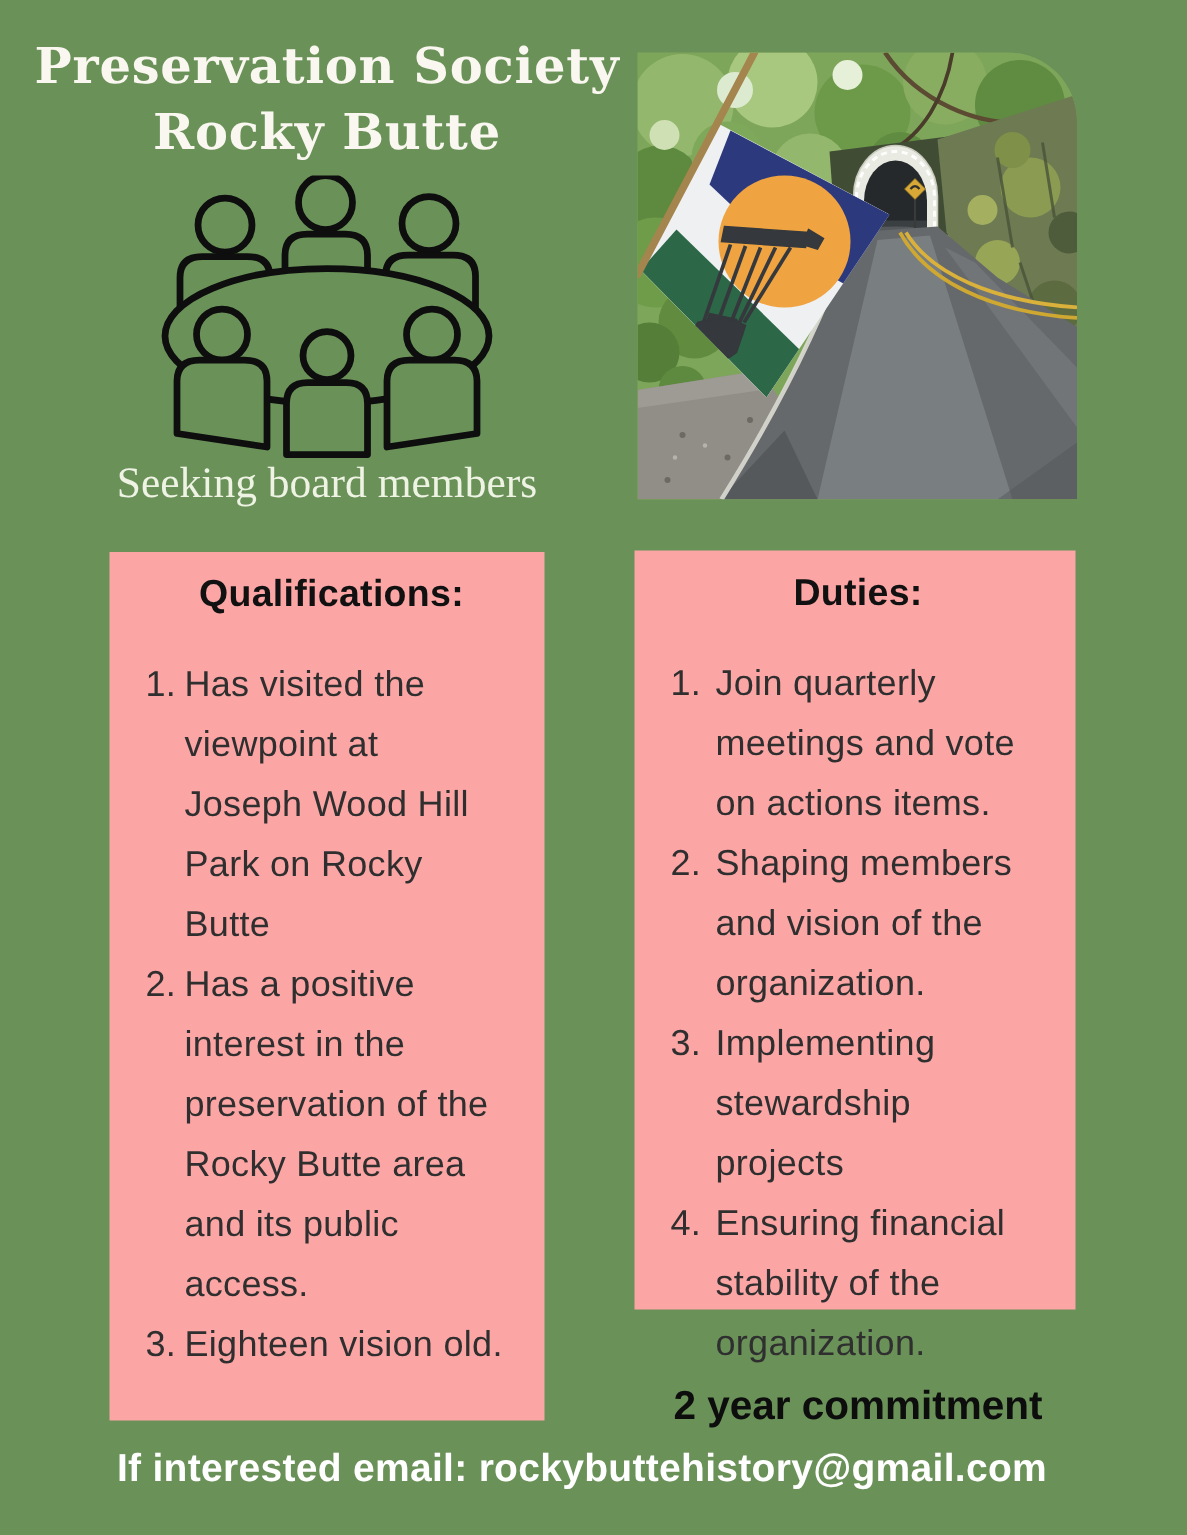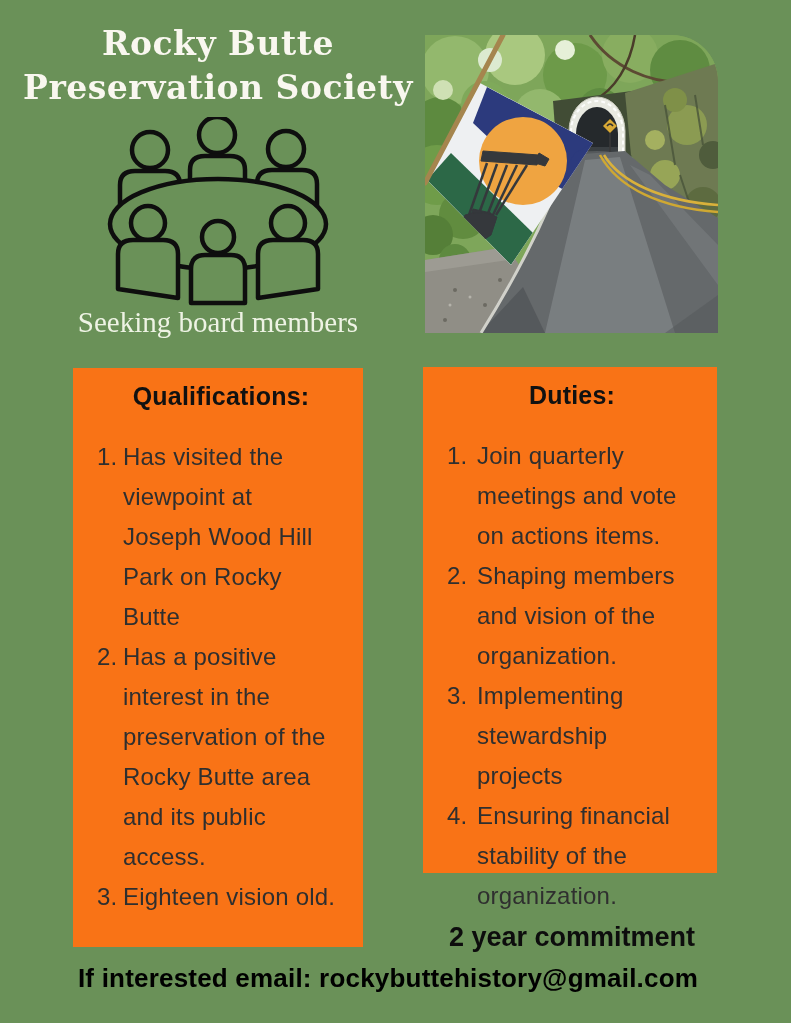--- a/index.html
+++ b/index.html
@@ -17,21 +17,21 @@
     position:absolute;left:0;top:306px;width:436px;text-align:center;
     font-family:Liberation Serif, serif;font-size:29px;color:#eef3e4;
   }
   .board-icon{position:absolute;left:107px;top:117px;width:223px;height:190px;}
   .photo{
     position:absolute;left:425px;top:35px;width:293px;height:298px;
     border-radius:0 46px 0 0;overflow:hidden;background:#7ea65a;
   }
   .photo svg{display:block;}
   .card{
-    position:absolute;background:#f97316;box-sizing:border-box;
+    position:absolute;background:#fca5a5;box-sizing:border-box;
     color:#2f2f2f;
   }
   .card-qual{left:73px;top:368px;width:290px;height:579px;padding:14px 16px 0 22px;}
   .card-duties{left:423px;top:367px;width:294px;height:506px;padding:14px 18px 0 22px;}
   .card h2{
     margin:0;text-align:center;font-size:25px;font-weight:bold;color:#111111;
     letter-spacing:.2px;
   }
   .card ol{list-style:none;margin:26px 0 0;padding:0;counter-reset:item;}
   .card li{
@@ -40,29 +40,29 @@
   }
   .card-qual li{padding-left:28px;}
   .card-qual li::before{content:counter(item) ".";position:absolute;left:2px;top:0;}
   .card-duties li{padding-left:32px;}
   .card-duties li::before{content:counter(item) ".";position:absolute;left:2px;top:0;}
   .commitment{
     margin-top:6px;text-align:center;font-size:27px;font-weight:bold;color:#0d0d0d;
   }
   .footer{
     position:absolute;left:0;top:963px;width:776px;text-align:center;
-    font-size:26px;font-weight:bold;color:#000000;letter-spacing:.2px;
+    font-size:26px;font-weight:bold;color:#ffffff;letter-spacing:.2px;
   }
 </style>
 </head>
 <body>
 
 <div class="title">
+  <div>Preservation Society</div>
   <div>Rocky Butte</div>
-  <div>Preservation Society</div>
 </div>
 
 <div class="board-icon">
   <svg width="223" height="190" viewBox="0 0 223 190" xmlns="http://www.w3.org/2000/svg">
     <g stroke="#0e0e0e" stroke-width="4.5" fill="#6a9158" stroke-linejoin="round">
 
       <circle cx="43" cy="33" r="18"></circle>
       <path d="M13,97 L13,68 Q13,54 28,54 L58,54 Q73,54 73,68 L73,97"></path>
 
       <circle cx="110" cy="18" r="18"></circle>

